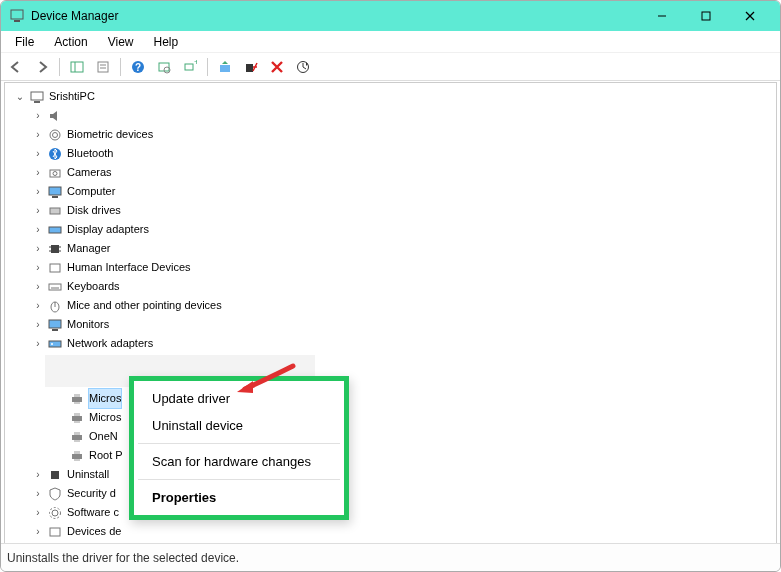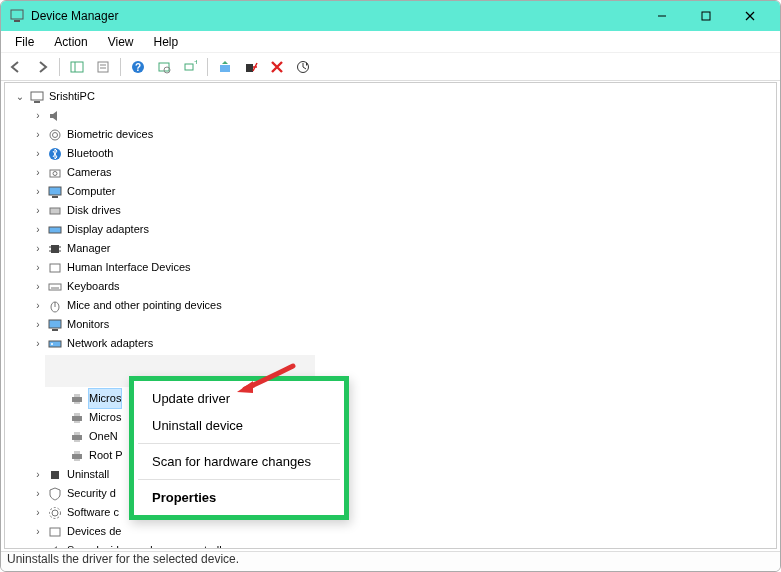--- a/index.html
+++ b/index.html
@@ -119,24 +119,24 @@
   }
   .cm-item {
     padding: 6px 18px;
   }
   .cm-sep { height: 1px; background: #e0e0e0; margin: 4px 4px; }
   .cm-bold { font-weight: 600; }
   
   .statusbar {
     position: absolute;
     left: 0; right: 0; bottom: 0;
-    height: 20px;
+    height: 28px;
     border-top: 1px solid #ddd;
     display: flex;
-    align-items: flex-start;
+    align-items: center;
     padding: 0 6px;
     font-size: 12px;
     color: #333;
     background: #fdfdfd;
   }
   
   .arrow {
     position: absolute;
     left: 232px; top: 360px;
     z-index: 60;

